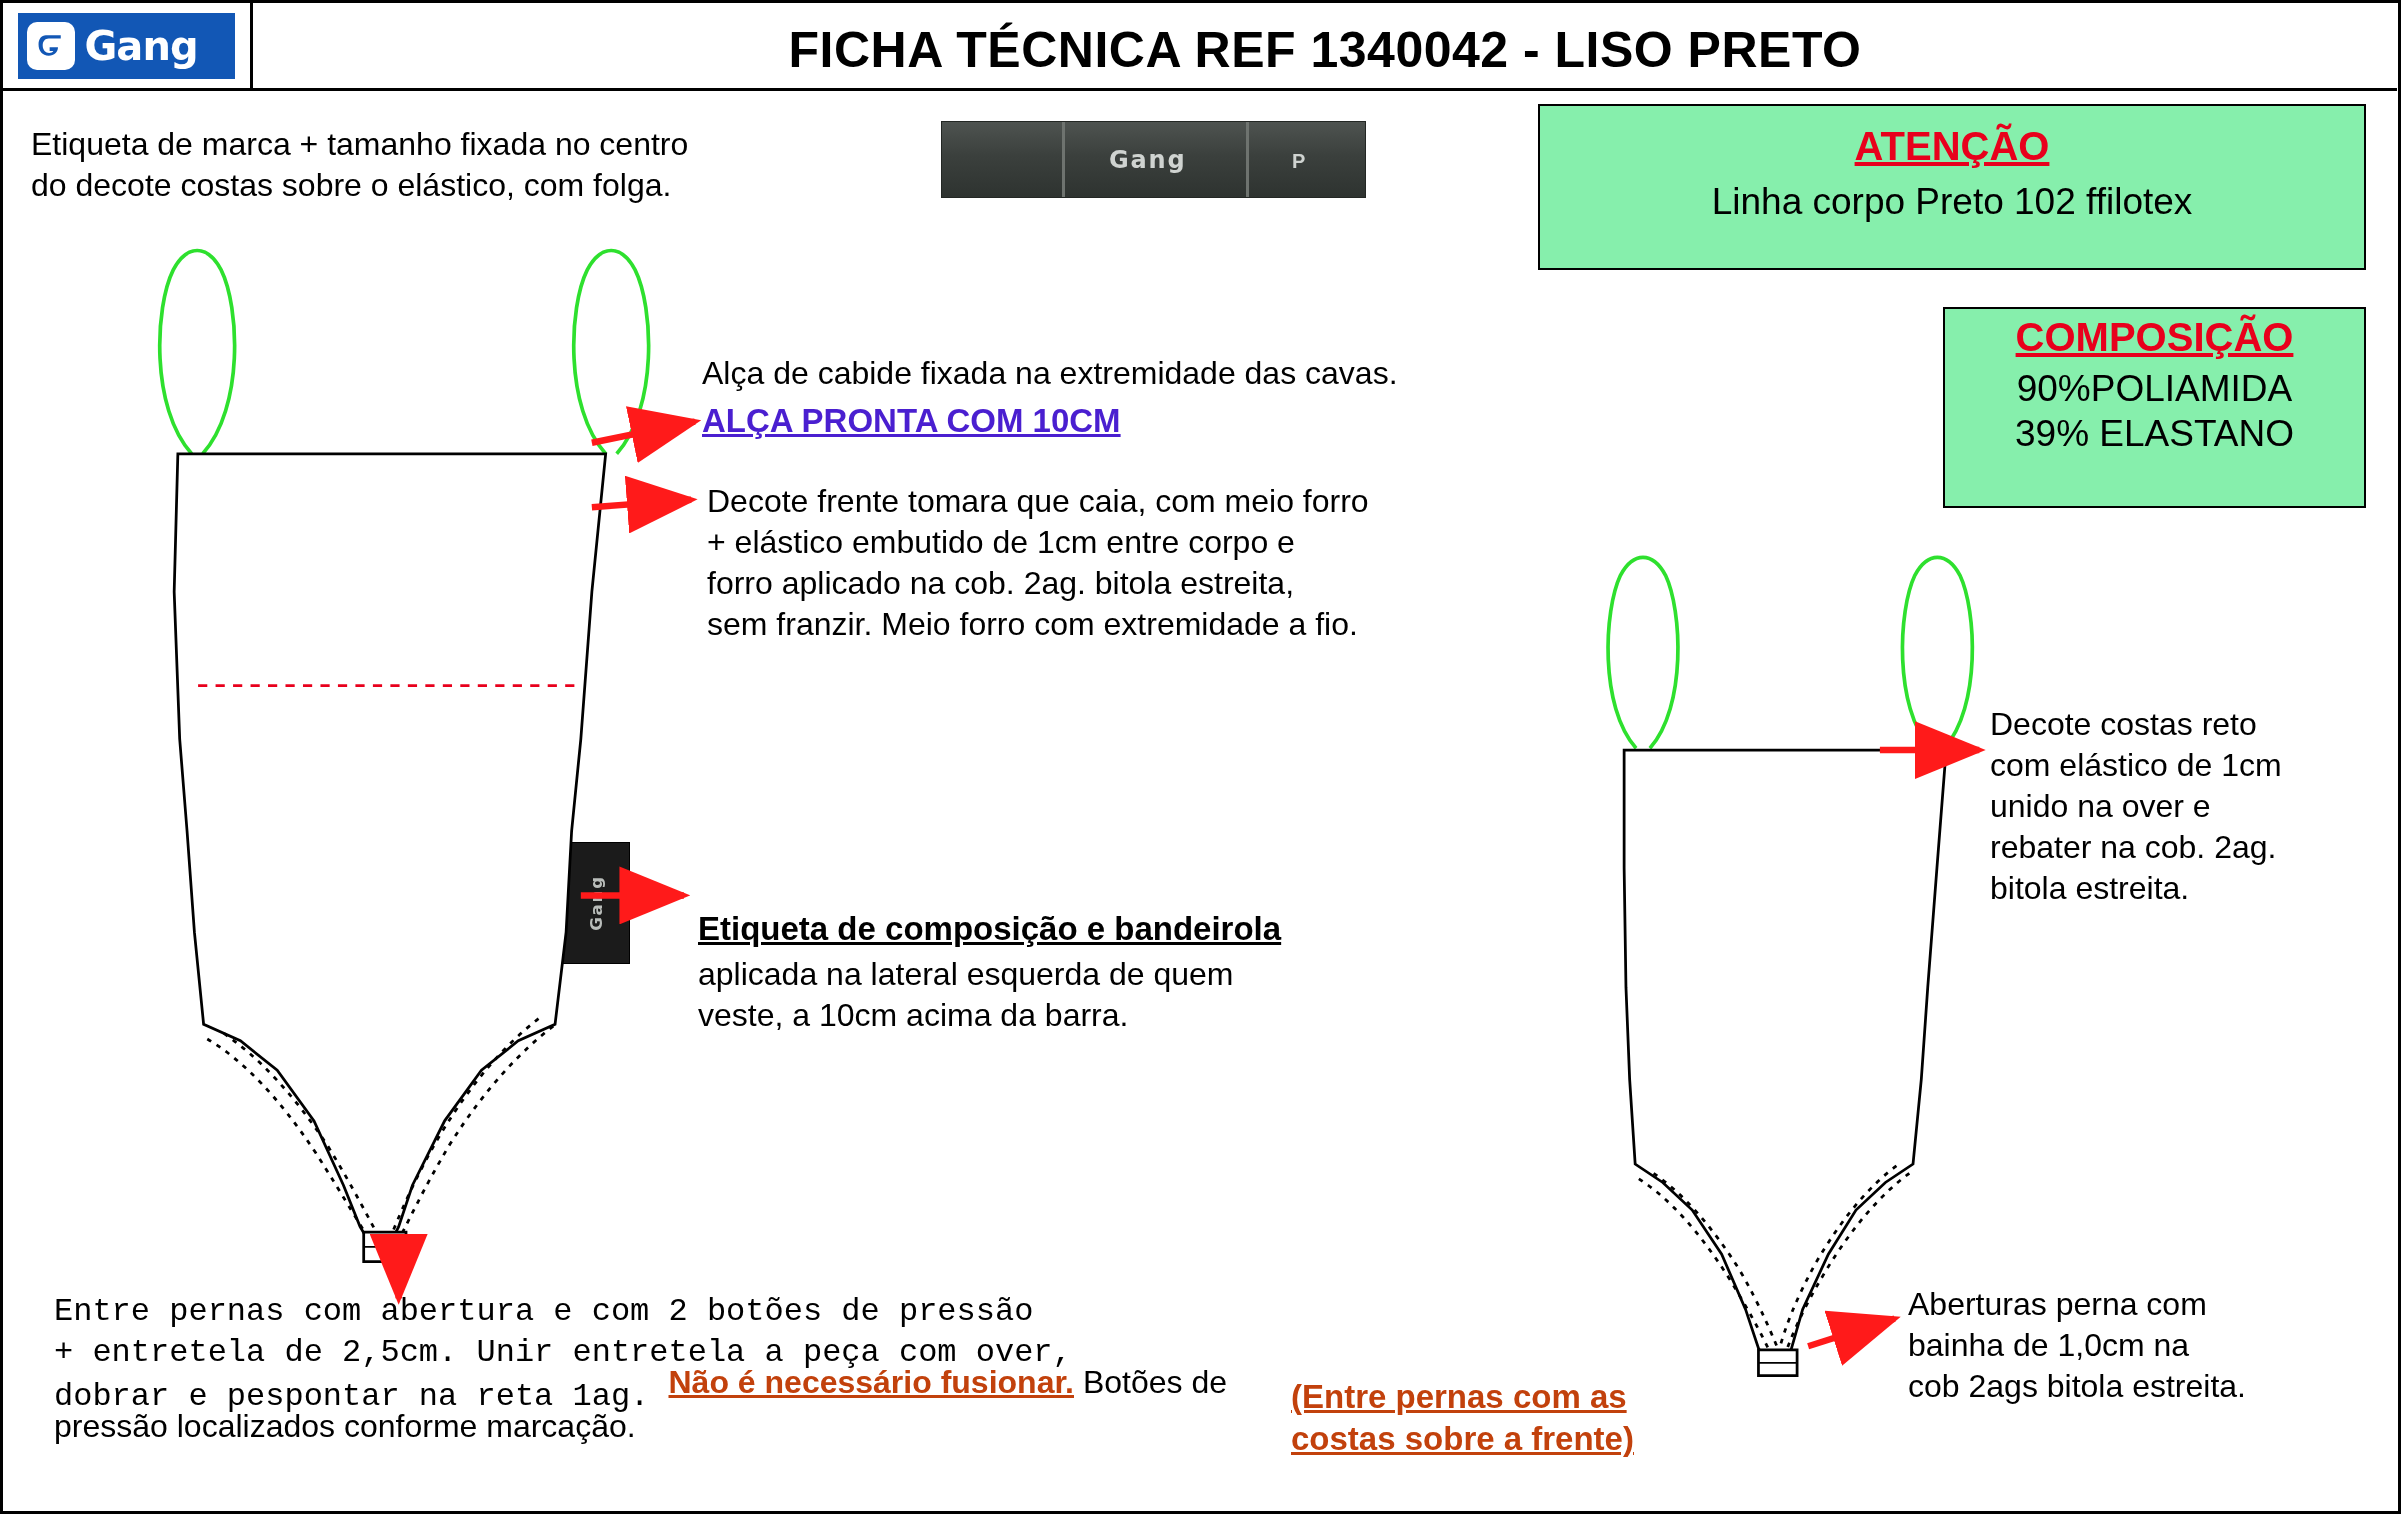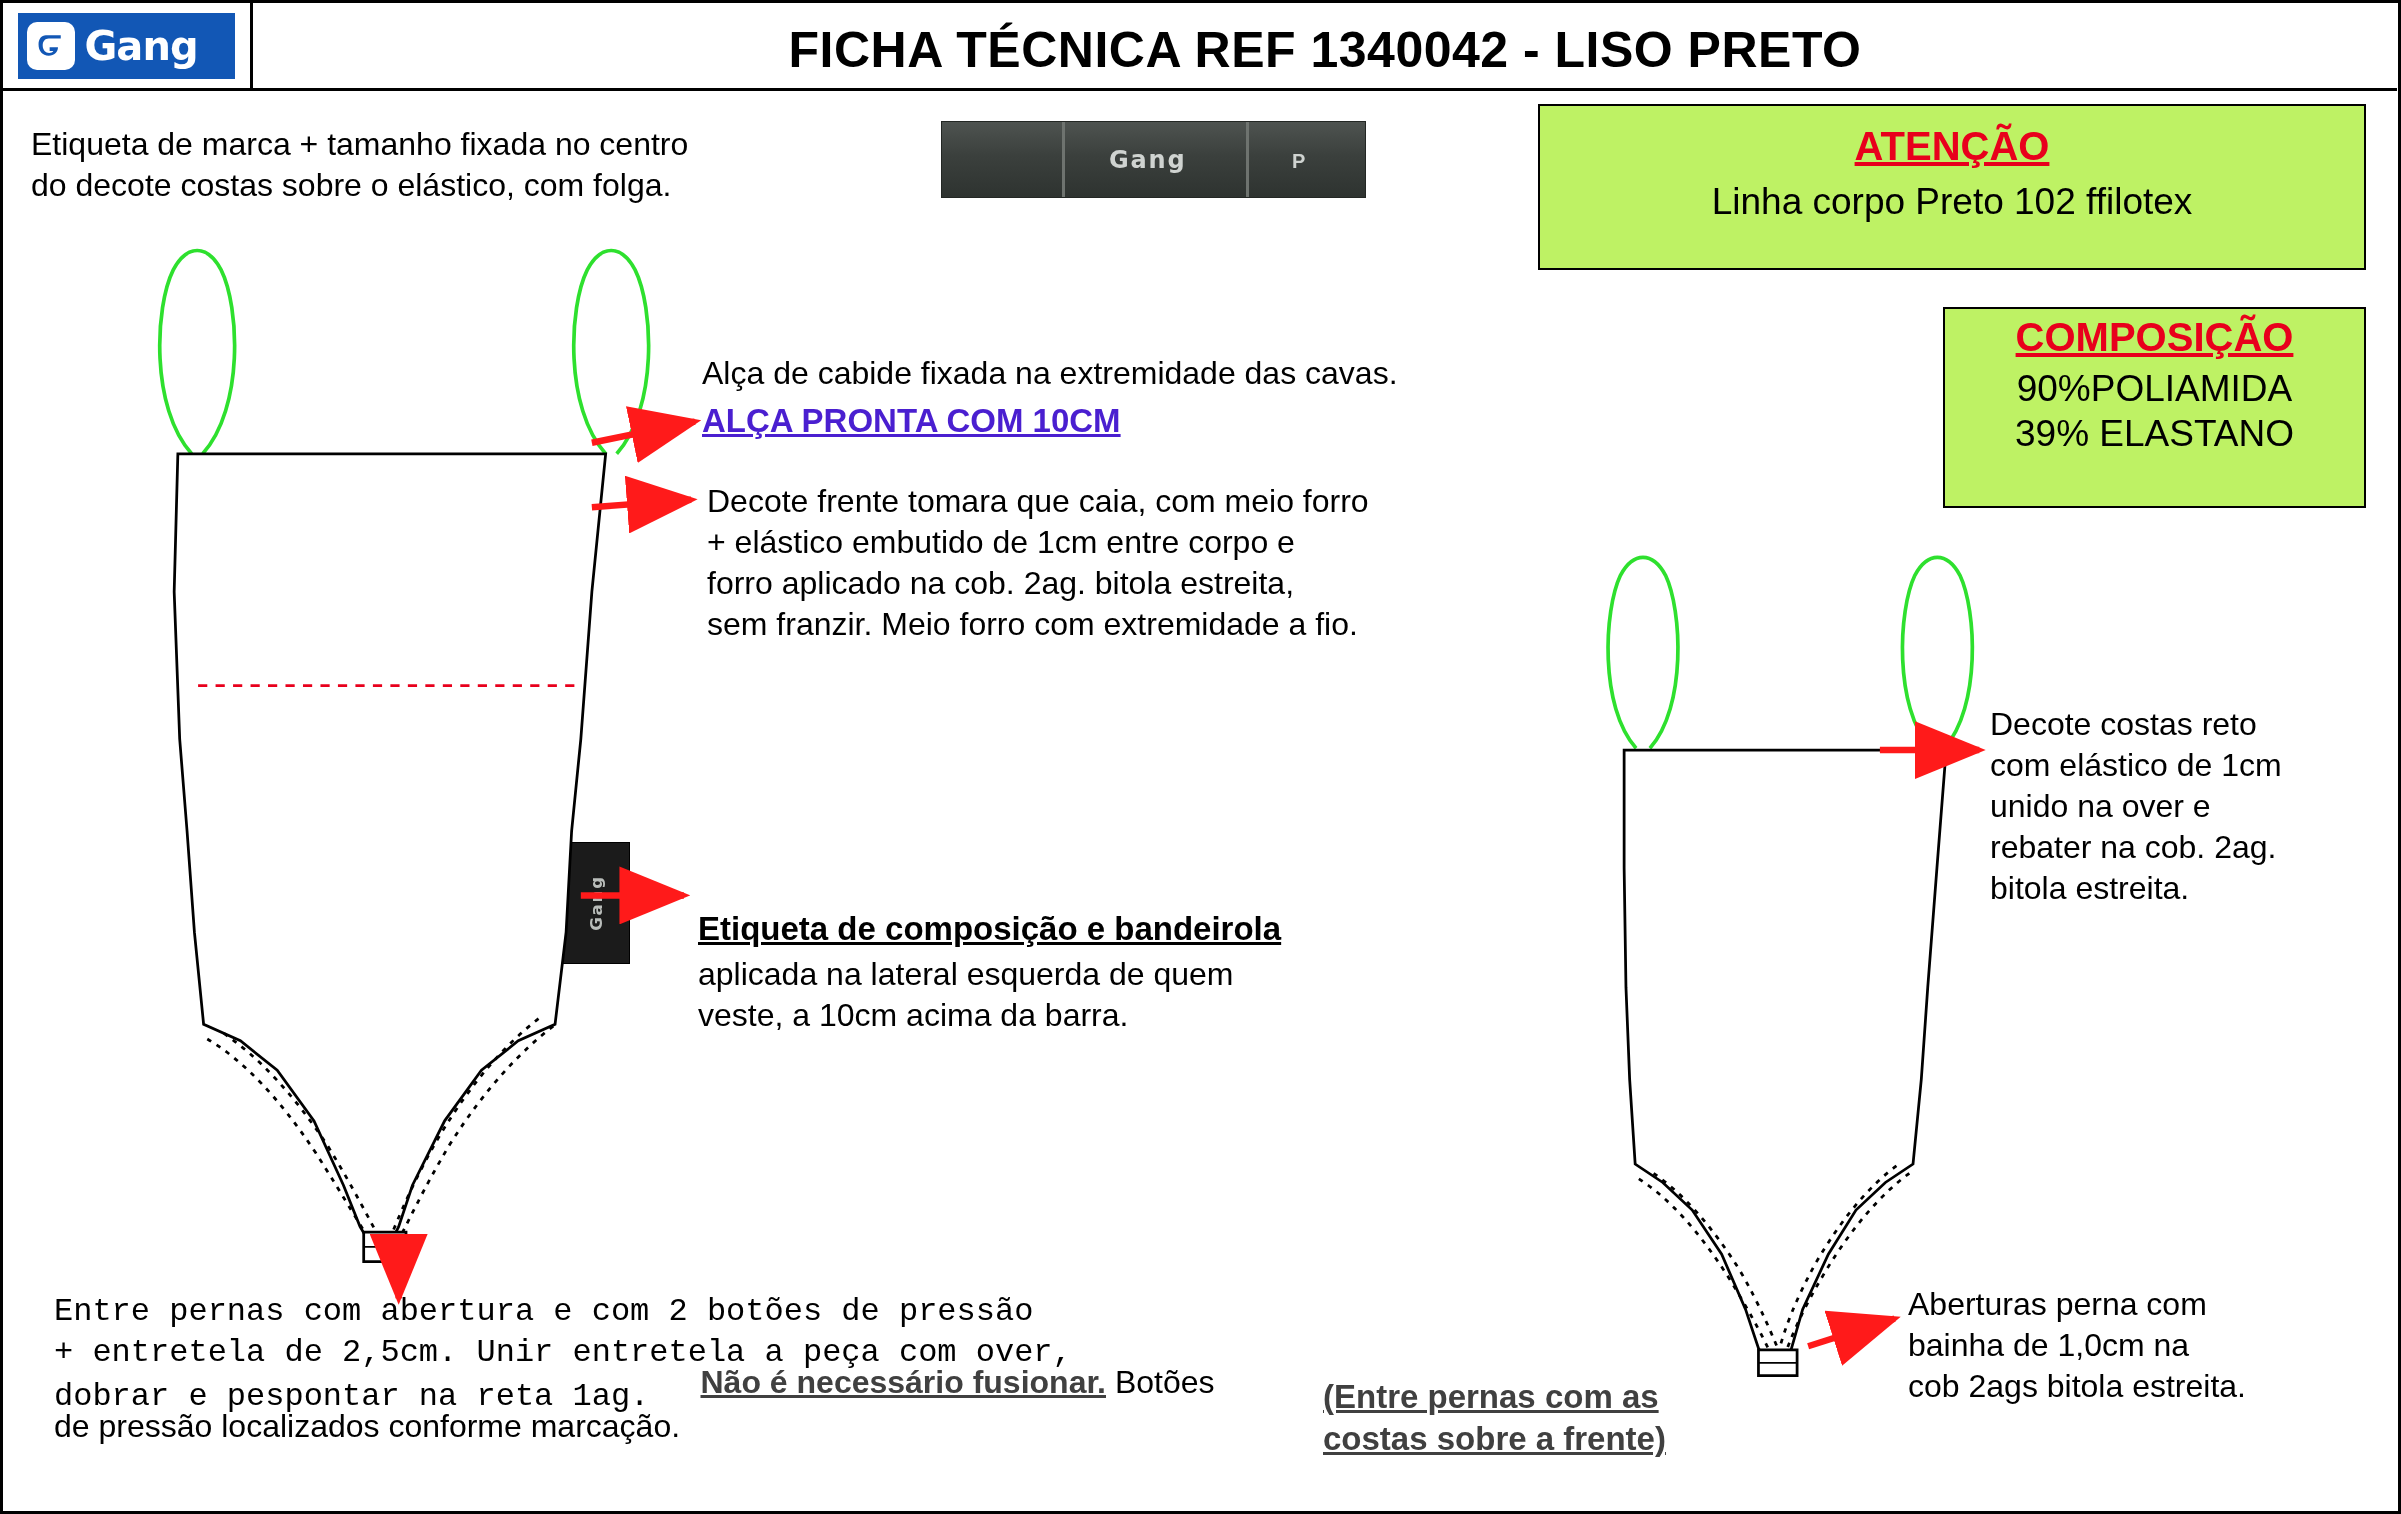--- a/index.html
+++ b/index.html
@@ -83,29 +83,29 @@
 
   
   .txt {
     position: absolute;
     font-size: 32px;
     line-height: 1.28;
     color: #000;
     white-space: pre-line;
   }
   .bold { font-weight: bold; }
-  .red { color: #404040; margin-left: 32px; }
+  .red { color: #c2410c; }
   .blue { color: #4a1fd0; }
   .ul { text-decoration: underline; }
 
   
   .boxed {
     position: absolute;
     border: 2.8px solid #000;
-    background: #bef264;
+    background: #86efac;
     box-sizing: border-box;
     text-align: center;
   }
   .box-title {
     font-size: 40px;
     font-weight: bold;
     color: #e8001c;
     text-decoration: underline;
     line-height: 1.15;
   }

